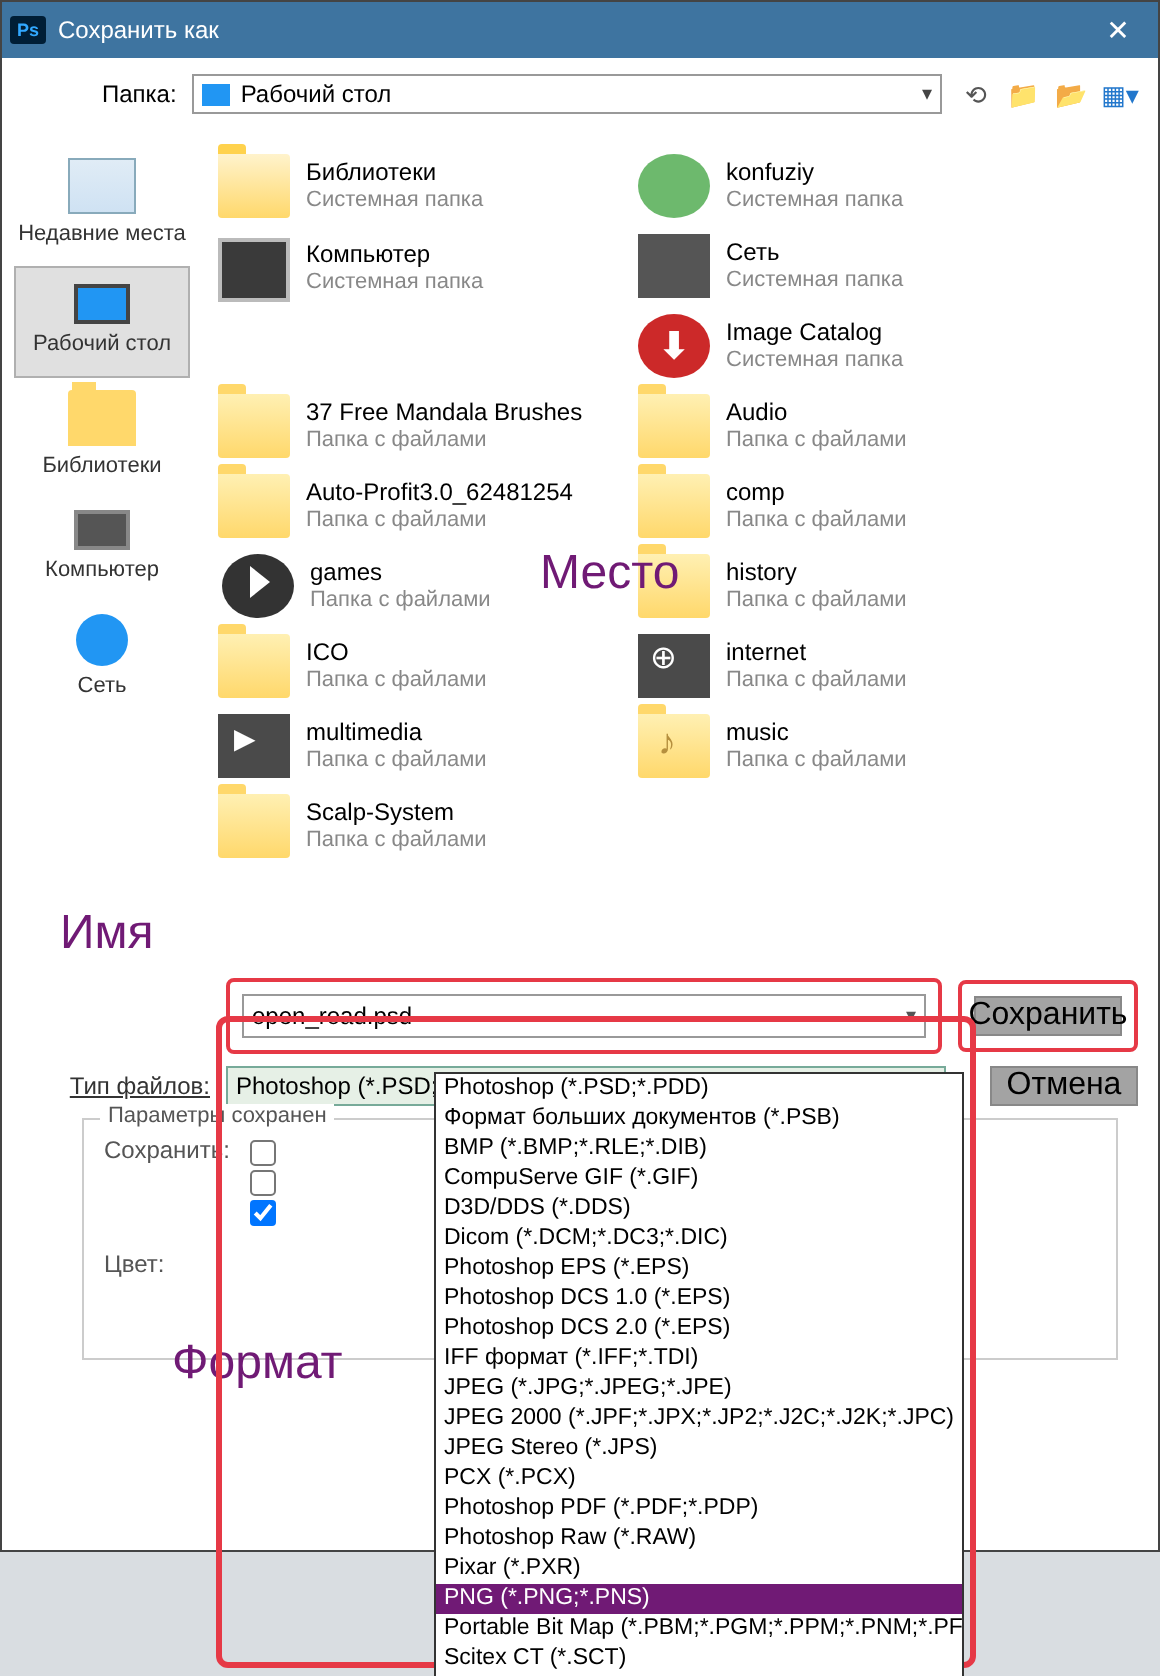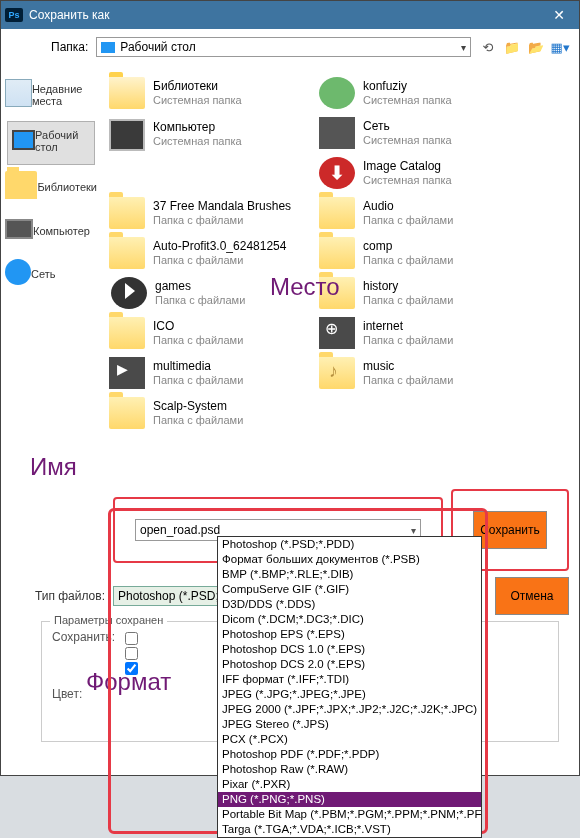--- a/index.html
+++ b/index.html
@@ -14,21 +14,21 @@
 .toprow { display: flex; align-items: center; padding: 8px 10px 8px 50px; gap: 8px; font-size: 12px; }
 .toprow .lbl { text-align: right; }
 .folder-combo { flex: 1; border: 1px solid #999; height: 20px; display: flex; align-items: center; padding: 0 4px; font-size: 12px; background: #fff; }
 .folder-combo .deskicon { width: 14px; height: 11px; background: #2196f3; margin-right: 5px; display: inline-block; }
 .folder-combo .chev { margin-left: auto; font-size: 10px; color: #444; }
 .navicons { display: flex; gap: 6px; align-items: center; }
 .navicons span { width: 18px; height: 18px; display: inline-flex; align-items: center; justify-content: center; font-size: 13px; }
 
 .body { display: flex; height: 420px; }
 .sidebar { width: 100px; padding-top: 8px; display: flex; flex-direction: column; }
-.side-item { display: flex; flex-direction: row; align-items: center; padding: 6px 4px 10px; font-size: 11px; text-align: left; cursor: default; color: #333; }
+.side-item { display: flex; flex-direction: column; align-items: center; padding: 6px 4px 10px; font-size: 11px; text-align: right; cursor: default; color: #333; }
 .side-item.sel { background: #e0e0e0; border: 1px solid #b0b0b0; margin: 0 6px; }
 .side-icon { width: 34px; height: 28px; margin-bottom: 4px; position: relative; }
 .si-recent { background: linear-gradient(#e0ecf6,#cfe2f3); border: 1px solid #8ab; }
 .si-desktop { background: #2196f3; border: 2px solid #444; width: 28px; height: 20px; margin-top:2px; }
 .si-lib { background: #ffd86b; border-radius: 2px 2px 0 0; }
 .si-lib::before { content:""; position:absolute; top:-4px; left:2px; width:12px; height:4px; background:#ffd86b; }
 .si-comp { background: #555; border: 2px solid #888; width: 28px; height: 20px; }
 .si-net { background: #2196f3; border-radius: 50%; width: 26px; height: 26px; }
 
 .filegrid { flex: 1; padding: 8px 6px; overflow: hidden; }
@@ -51,25 +51,25 @@
 .fi-mm::after { content:"▶"; color:#fff; position:absolute; left:8px; top:4px; font-size:14px; }
 .fi-music::after { content:"♪"; color:#b58f3e; position:absolute; left:10px; top:4px; font-size:18px; }
 
 .fi-text { display: flex; flex-direction: column; font-size: 12px; line-height: 14px; }
 .fi-text .sub { color: #888; font-size: 11px; }
 
 .annot { position: absolute; color: #701a75; font-size: 24px; font-weight: 400; pointer-events: none; }
 
 .bottom { padding: 4px 10px 10px 10px; position: relative; }
 .row { display: flex; align-items: center; margin-bottom: 6px; gap: 8px; }
-.row .rlbl { width: 94px; text-align: right; font-size: 12px; color: #333; }
+.row .rlbl { width: 94px; text-align: right; font-size: 12px; color: #333; text-decoration: underline; }
 .fn-input { flex: 1; border: 1px solid #999; height: 22px; padding: 0 4px; font-size: 12px; display: flex; align-items: center; justify-content: space-between; }
 .fn-input .chev { font-size: 10px; color: #555; }
-.wrap-red { border: 2px solid #e63946; border-radius: 4px; padding: 20px; }
-.btn { width: 74px; height: 38px; border: 1px solid #888; background: #f97316; font-size: 12px; display: flex; align-items: center; justify-content: center; }
+.wrap-red { border: 2px solid #e63946; border-radius: 4px; padding: 6px; }
+.btn { width: 74px; height: 20px; border: 1px solid #888; background: #a3a3a3; font-size: 16px; display: flex; align-items: center; justify-content: center; }
 
 .type-combo { flex: 1; border: 1px solid #7a9; background: #e6f0e6; height: 20px; padding: 0 4px; font-size: 12px; display: flex; align-items: center; justify-content: space-between; }
 
 .dropdown { position: absolute; left: 217px; top: 536px; width: 265px; background: #fff; border: 1px solid #333; font-size: 11.5px; z-index: 20; }
 .dropdown .opt { padding: 0 4px; line-height: 15px; white-space: nowrap; overflow: hidden; cursor: default; }
 .dropdown .opt.sel { background: #701a75; color: #fff; }
 
 .grp { border: 1px solid #ccc; margin: 6px 10px 10px 30px; padding: 8px 10px 40px; position: relative; font-size: 12px; color: #555; }
 .grp .legend { position: absolute; top: -8px; left: 8px; background: #fff; padding: 0 4px; font-size: 11px; }
 .chk { display: flex; align-items: center; gap: 4px; margin: 2px 0; }
@@ -305,14 +305,15 @@
     <div class="opt">IFF формат (*.IFF;*.TDI)</div>
     <div class="opt">JPEG (*.JPG;*.JPEG;*.JPE)</div>
     <div class="opt">JPEG 2000 (*.JPF;*.JPX;*.JP2;*.J2C;*.J2K;*.JPC)</div>
     <div class="opt">JPEG Stereo (*.JPS)</div>
     <div class="opt">PCX (*.PCX)</div>
     <div class="opt">Photoshop PDF (*.PDF;*.PDP)</div>
     <div class="opt">Photoshop Raw (*.RAW)</div>
     <div class="opt">Pixar (*.PXR)</div>
     <div class="opt sel">PNG (*.PNG;*.PNS)</div>
     <div class="opt">Portable Bit Map (*.PBM;*.PGM;*.PPM;*.PNM;*.PFM;*.PAM)</div>
+    <div class="opt">Scitex CT (*.SCT)</div>
     <div class="opt">Targa (*.TGA;*.VDA;*.ICB;*.VST)</div>
   </div>
 
 </body></html>

